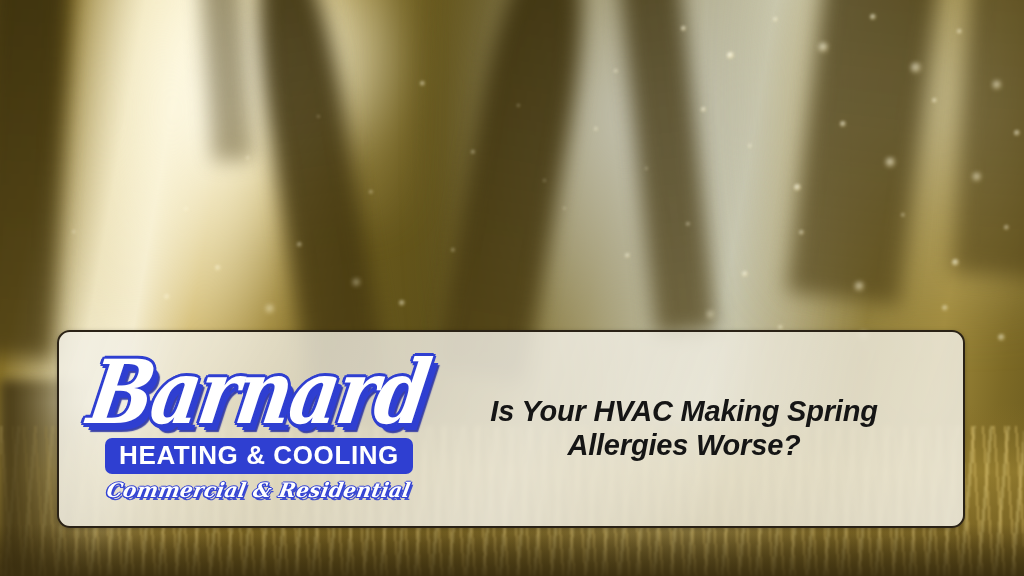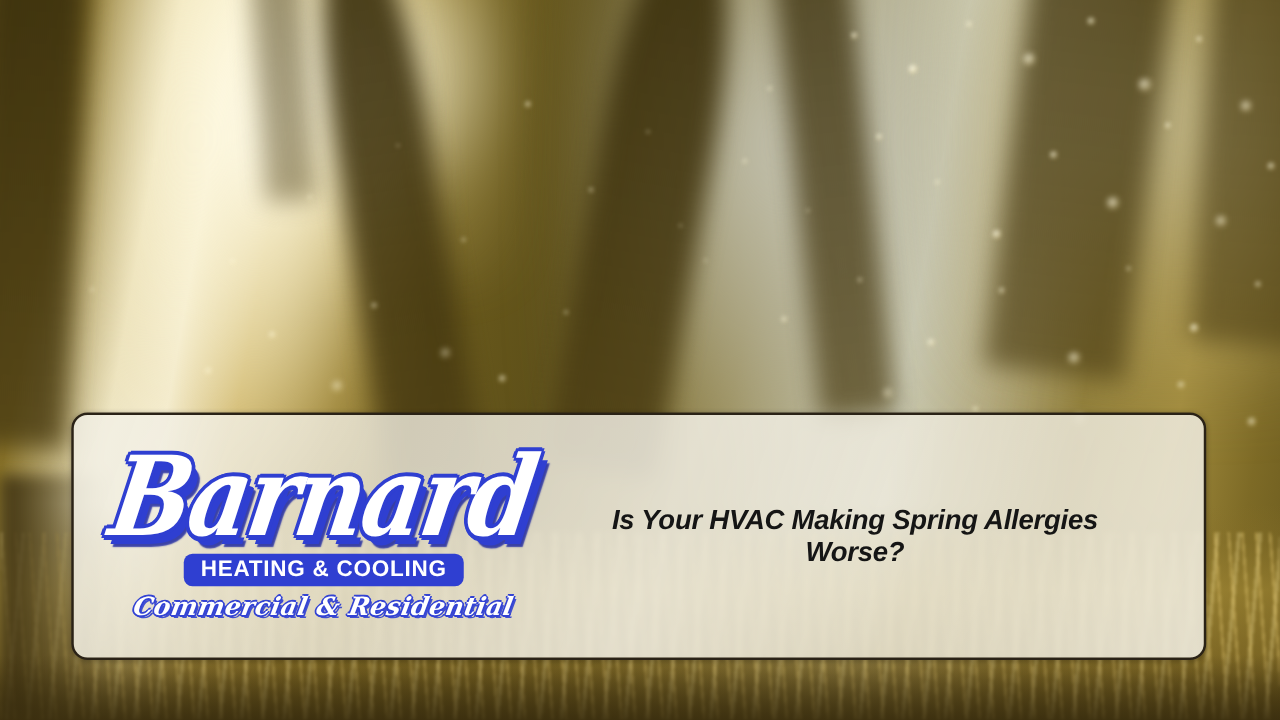--- a/index.html
+++ b/index.html
@@ -190,21 +190,21 @@
     margin-bottom:8px;
   }
   .logo-bar {
     background:#2f3fd1;
     border-radius:7px;
     padding:2px 14px 3px;
     margin-top:2px;
   }
   .logo-bar-text {
     font-family:"Liberation Sans", sans-serif;
-    font-weight:bold; font-size:18px; line-height:1.18;
+    font-weight:bold; font-size:26px; line-height:1.18;
     color:#ffffff;
     letter-spacing:0.6px;
     white-space:nowrap;
   }
   .logo-tagline {
     margin-top:6px;
     font-family:"DejaVu Serif", serif;
     font-style:italic; font-weight:bold;
     font-size:20px; line-height:1;
     color:#ffffff;
@@ -221,21 +221,21 @@
   
   .headline-wrap {
     position:relative; z-index:2;
     flex:1 1 auto;
     display:flex; align-items:center; justify-content:center;
     padding:0 24px 0 0;
   }
   .headline {
     font-family:"Liberation Sans", sans-serif;
     font-weight:bold; font-style:italic;
-    font-size:22px; line-height:1.16;
+    font-size:29px; line-height:1.16;
     color:#151515;
     text-align:center;
     letter-spacing:-0.2px;
     max-width:470px;
   }
 </style>
 </head>
 <body>
 
 <div class="hero">

